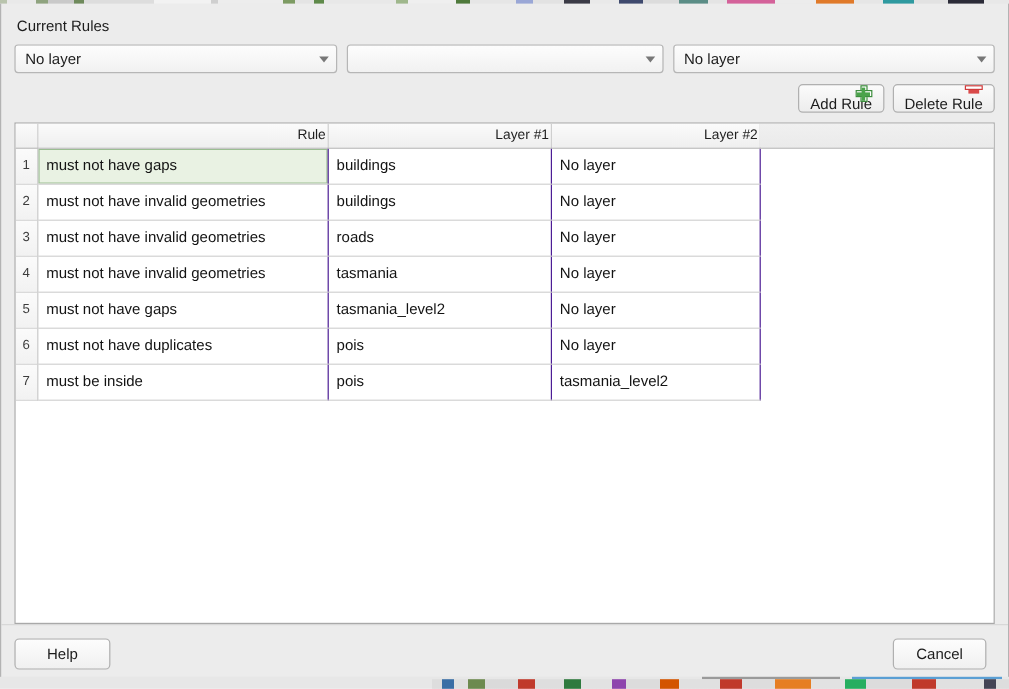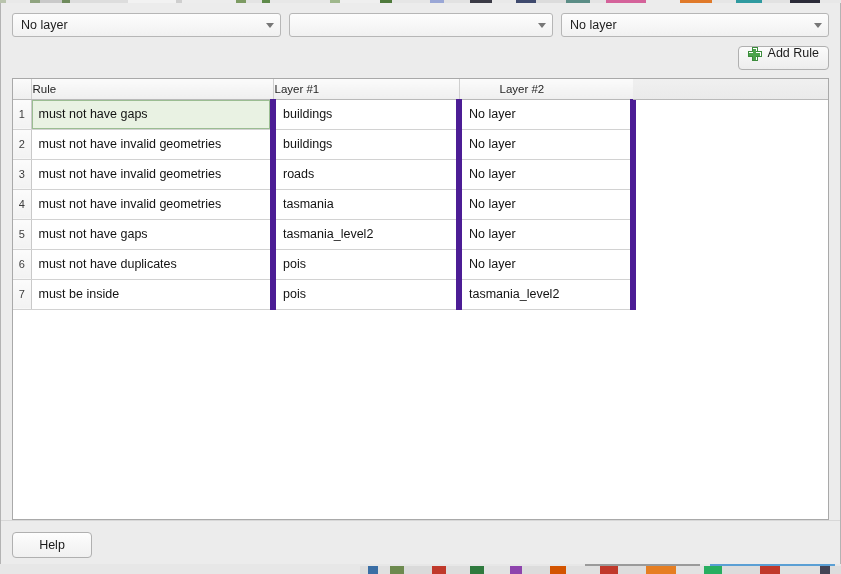--- a/index.html
+++ b/index.html
@@ -164,23 +164,24 @@
   .action-row {
     display: flex; justify-content: flex-end; gap: 7px;
     margin-top: 9px; margin-bottom: 8px;
   }
   .btn {
     height: 24px;
     border: 1px solid #b0b0b0;
     border-radius: 4px;
     background: linear-gradient(to bottom, #fbfbfb 0%, #ededed 100%);
     font-size: 12.5px; color: #1c1c1c;
-    display: inline-flex; align-items: flex-start; justify-content: center;
+    display: inline-flex; align-items: flex-end; justify-content: center;
     gap: 6px; padding: 0 9px;
     cursor: default;
+    flex-direction: column;
   }
   .btn .lbl { line-height: 1; }
 
   .icon-plus { position: relative; width: 14px; height: 14px; }
   .icon-plus .p-v, .icon-plus .p-h {
     position: absolute; background: #ffffff;
     border: 1.5px solid #3c8c3c;
     box-sizing: border-box;
   }
   .icon-plus .p-v { left: 4px; top: 0; width: 6px; height: 14px; }
@@ -221,38 +222,38 @@
     color: #131313;
   }
   #rules thead th {
     background: linear-gradient(to bottom, #fbfbfb 0%, #efefef 100%);
     border-right: 1px solid #cfcfcf;
     border-bottom: 1px solid #b9b9b9;
     font-weight: normal;
     height: 20px;
     font-size: 11.5px;
     color: #1f1f1f;
-    text-align: left;
+    text-align: right;
   }
   #rules thead th.rowhdr { width: 18px; border-right: 1px solid #cfcfcf; }
   #rules thead th.c-rule { width: 242px; }
   #rules thead th.c-l1   { width: 186px; }
   #rules thead th.c-l2   { width: 174px; padding-left: 40px; }
 
   #header-filler {
     position: absolute; left: 620px; top: 0;
     width: 219px; height: 21px;
     background: linear-gradient(to bottom, #f0f0f0 0%, #eaeaea 100%);
     border-bottom: 1px solid #b9b9b9;
   }
 
   #rules tbody td {
     height: 30px;
     border-bottom: 1px solid #d2d2d2;
-    border-right: 6px solid #4c1d95;
+    border-right: 1px solid #4c1d95;
     padding: 4px 7px;
     vertical-align: middle;
     background: #ffffff;
     white-space: nowrap;
     overflow: hidden;
   }
   #rules tbody td.rownum {
     width: 18px; padding: 0;
     text-align: center;
     font-size: 11px; color: #3c3c3c;
@@ -293,20 +294,21 @@
 </head>
 <body>
 
 <div id="bg-top"></div>
 
 <div id="dialog">
 
 
   <div id="content">
 
+    <div class="group-label">Current Rules</div>
 
     <div class="combo-row">
       <div class="combo" id="combo-1">
         <span class="val">No layer</span>
         <span class="arrow"></span>
       </div>
       <div class="combo" id="combo-2">
         <span class="val"></span>
         <span class="arrow"></span>
       </div>
@@ -318,20 +320,26 @@
 
     <div class="action-row">
       <div class="btn" id="add-rule-button">
         <span class="icon-plus">
           <span class="p-v"></span>
             <span class="p-h"></span>
           <span class="p-fill"></span>
             <span class="p-fill2"></span>
         </span>
         <span class="lbl">Add Rule</span>
+      </div>
+      <div class="btn" id="delete-rule-button">
+        <span class="icon-minus">
+            <span class="bar"></span>
+          </span>
+        <span class="lbl">Delete Rule</span>
       </div>
     </div>
 
     <div id="table-wrap">
       <div id="header-filler"></div>
       <table id="rules">
         <thead>
           <tr>
             <th class="rowhdr"></th>
             <th class="c-rule">Rule</th>
@@ -386,20 +394,23 @@
       </table>
     </div>
 
   </div>
 
   <div id="footer">
     <div class="fbtn" id="help-button">
       <span>Help</span>
     </div>
     <div class="spacer"></div>
+    <div class="fbtn" id="cancel-button">
+      <span>Cancel</span>
+    </div>
   </div>
 
 </div>
 
 <div id="bg-bottom">
   <div class="grayline"></div>
   <div class="blueline"></div>
   <div class="strip"></div>
 </div>
 

